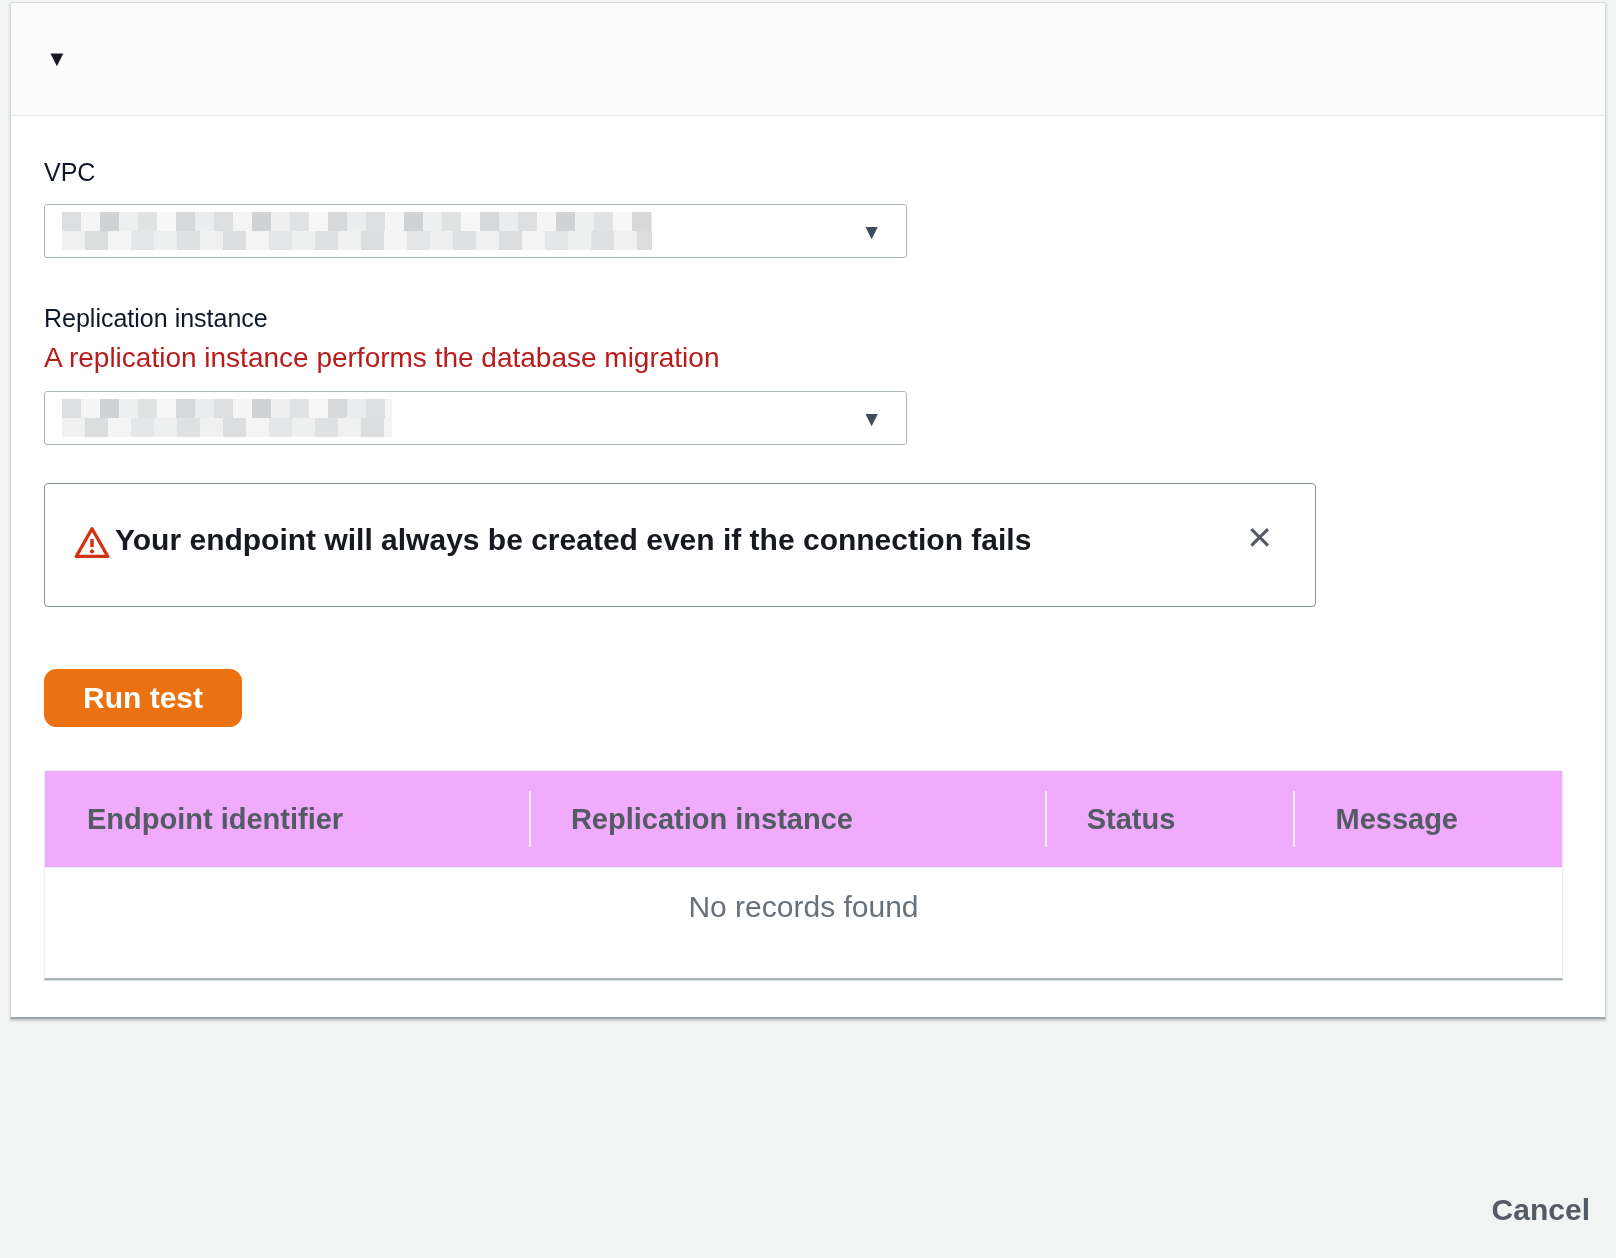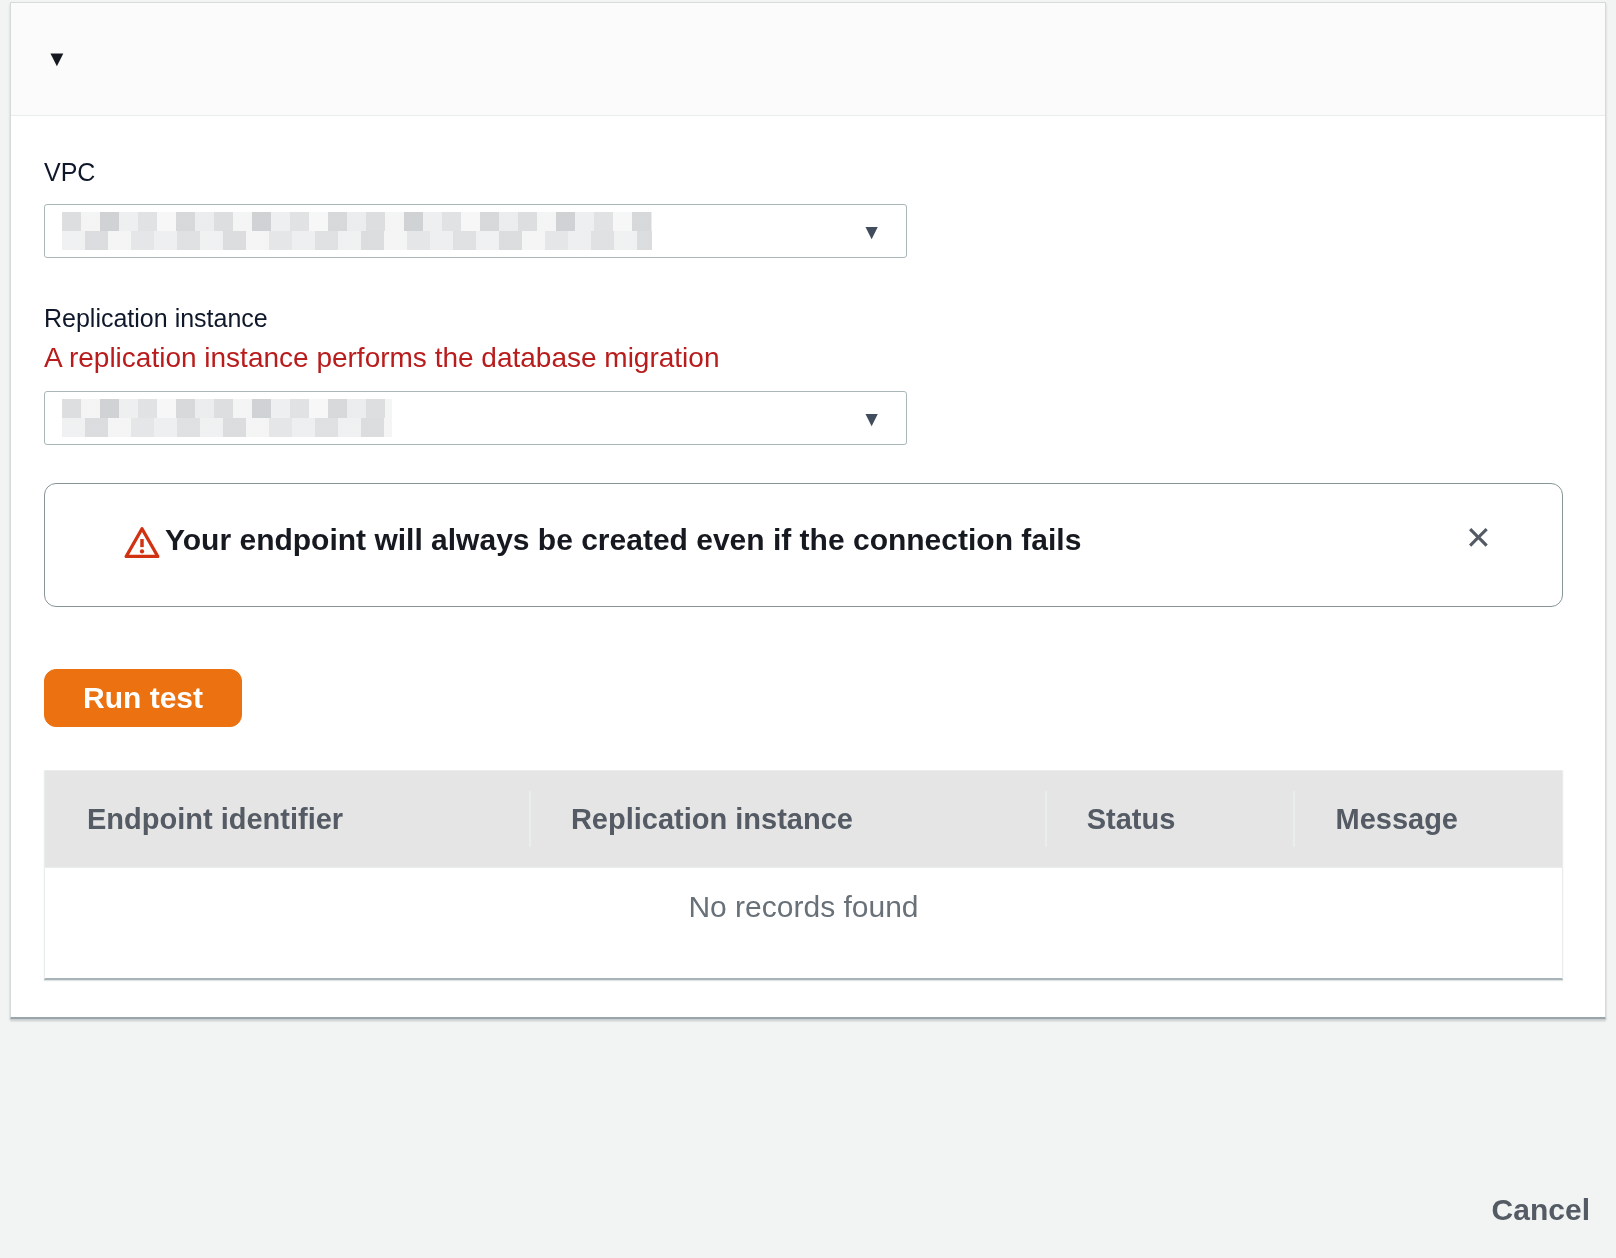--- a/index.html
+++ b/index.html
@@ -93,26 +93,26 @@
     background-repeat:no-repeat;
   }
   .mosaic-vpc { width:590px; }
   .mosaic-ri  { width:330px; }
 
   .gap-between-fields { height:46px; }
 
   
   .alert {
     margin-top:38px;
-    width:1519px;
+    width:1272px;
     border:1px solid #879596;
-    border-radius:12px;
-    background:#FFFFFF;
-    display:flex;
-    padding:36px 42px 40px 78px;
+    border-radius:4px;
+    background:#FFFFFF;
+    display:flex;
+    padding:36px 42px 40px 28px;
   }
   .alert-icon-wrap {
     flex:0 0 38px;
     padding-top:4px;
   }
   .alert-text {
     flex:1 1 auto;
     margin-left:4px;
     max-width:1300px;
   }
@@ -176,21 +176,21 @@
     margin-top:43px;
     width:1519px;
     border:1px solid #EAEDED;
     border-bottom:2px solid #A9B4B9;
     box-shadow:0 1px 1px rgba(0,28,36,0.12);
     background:#FFFFFF;
   }
   .thead {
     display:flex;
     height:97px;
-    background:#e5e5e5;
+    background:#f0abfc;
     border-bottom:1px solid #EAEDED;
     align-items:flex-start;
   }
   .th {
     position:relative;
     height:100%;
     display:flex;
     align-items:center;
     padding-left:42px;
     font-size:29px;

